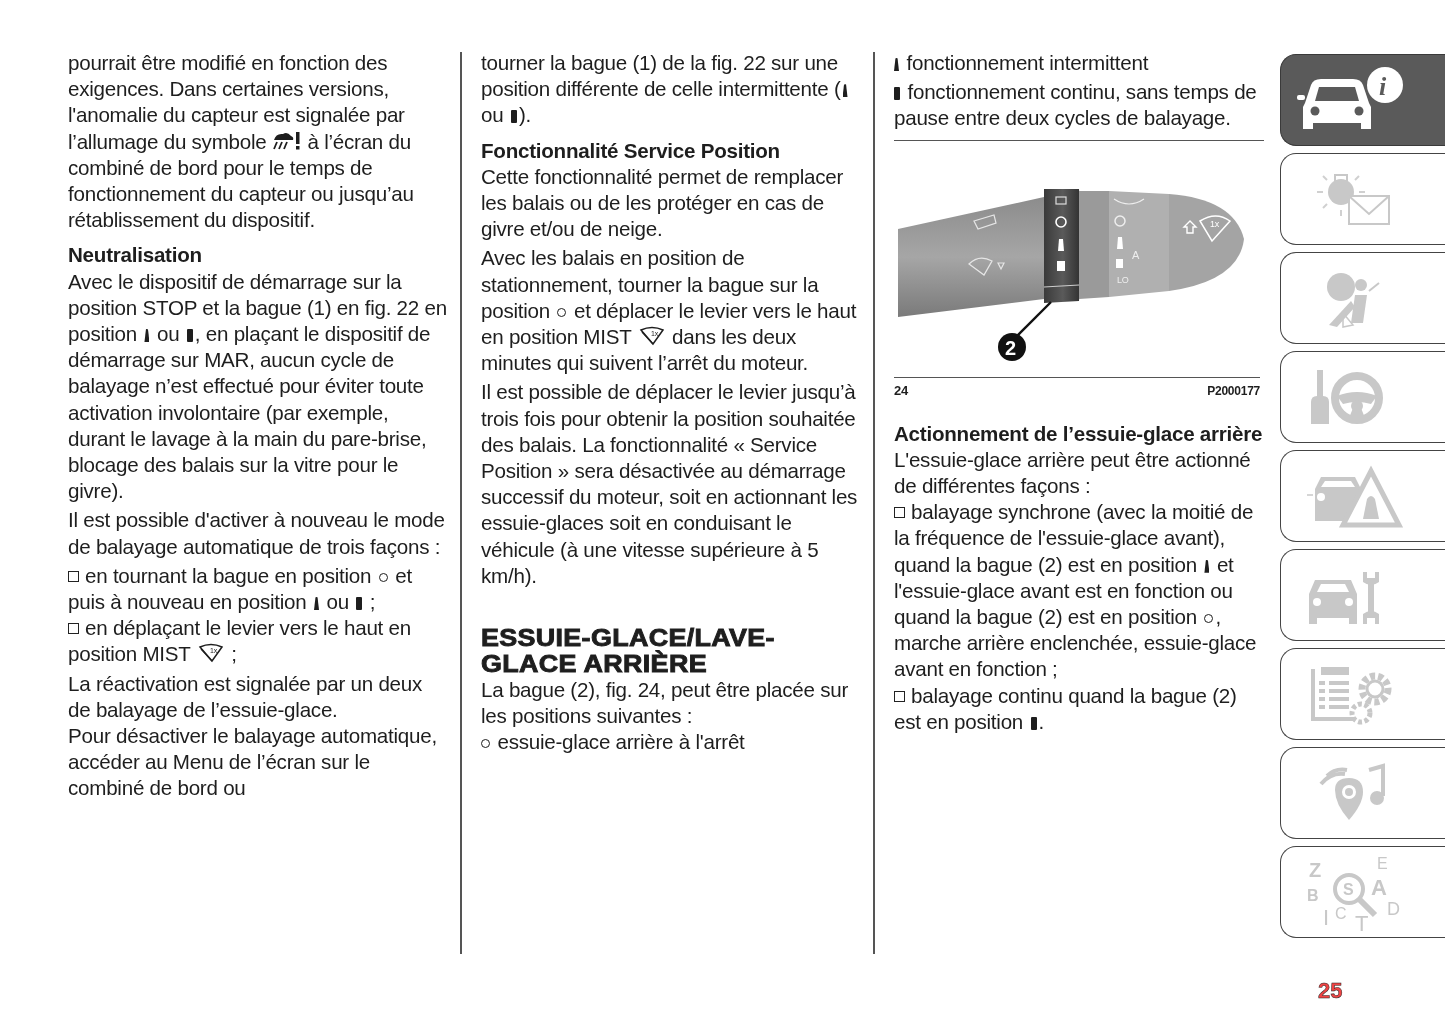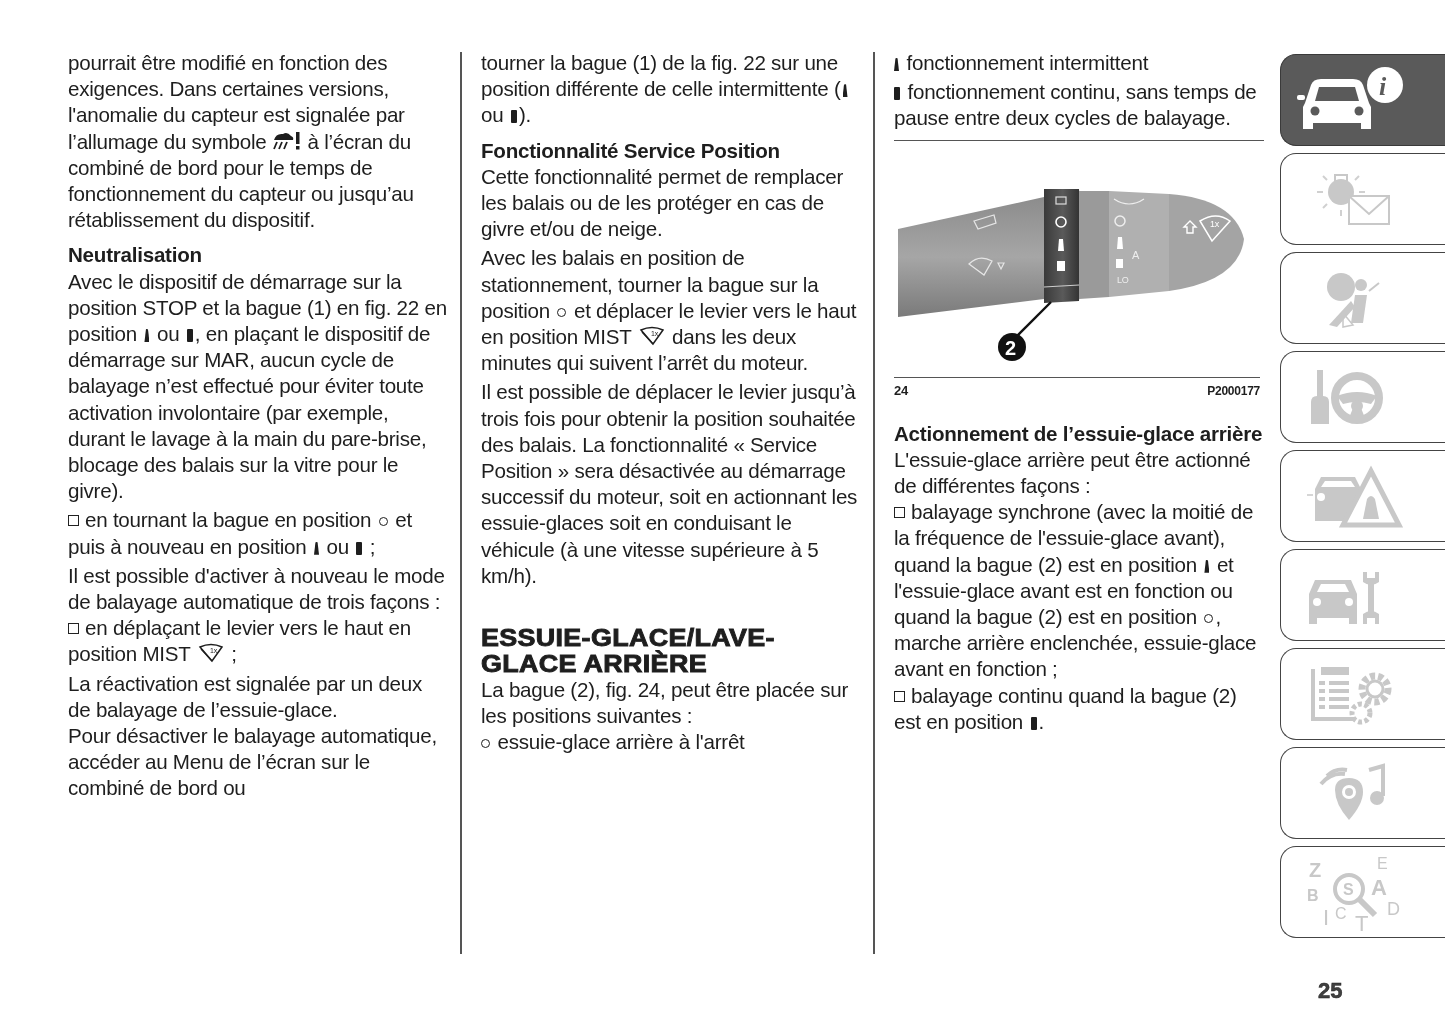--- a/index.html
+++ b/index.html
@@ -26,21 +26,21 @@
   .sym-rain { display: inline-block; vertical-align: -2px; }
   .rule { border-top: 1.6px solid #555; }
   .fig { position: relative; height: 232px; margin-top: 18px; }
   .fig-cap { display: flex; justify-content: space-between; font-size: 13px; font-weight: bold; line-height: 16px; margin-top: 4px; }
   .fig-cap .code { font-weight: bold; font-size: 12px; }
   .tabs { position: absolute; left: 1280px; top: 54px; width: 165px; }
   .tab { position: relative; height: 92px; border: 1.6px solid #444; border-right: none; border-radius: 16px 0 0 16px;
          margin-bottom: 7px; box-sizing: border-box; background: #fff; }
   .tab.active { background: #5a5a5a; border-color: #3a3a3a; }
   .tab svg { position: absolute; left: 14px; top: 8px; }
-  .page-num { position: absolute; left: 1318px; top: 978px; font-weight: 900; font-size: 22px; color: #404040;
+  .page-num { position: absolute; left: 1318px; top: 978px; font-weight: 900; font-size: 22px; color: #ef4444;
               -webkit-text-stroke: 0.5px #1e1e1e; }
 </style>
 </head>
 <body>
 
 <div class="sep" style="left:460px;"></div>
 <div class="sep" style="left:873px;"></div>
 
 <div class="col col1">
   <p>
@@ -54,27 +54,27 @@
       <rect x="24" y="15" width="3.5" height="3.5" fill="#1e1e1e"></rect>
     </svg><span> à l’écran du combiné de bord pour le temps de fonctionnement du capteur ou jusqu’au rétablissement du dispositif.</span>
   </p>
 
   <p class="h3">Neutralisation</p>
   <p>
     <span>Avec le dispositif de démarrage sur la position STOP et la bague (1) en fig. 22 en position</span>
     <span class="sym-int"></span><span> ou </span><span class="sym-cont"></span><span>, en plaçant le dispositif de démarrage sur MAR, aucun cycle de balayage n’est effectué pour éviter toute activation involontaire (par exemple, durant le lavage à la main du pare-brise, blocage des balais sur la vitre pour le givre).</span>
   </p>
 
+  <p class="gap">Il est possible d'activer à nouveau le mode de balayage automatique de trois façons :</p>
   <p class="gap">
     <span class="bul"></span><span>en tournant la bague en position</span>
     <span class="sym-off"></span><span> et puis à nouveau en position</span>
     <span class="sym-int"></span><span> ou</span>
     <span class="sym-cont"></span><span> ;</span>
   </p>
-  <p class="gap">Il est possible d'activer à nouveau le mode de balayage automatique de trois façons :</p>
   <p>
     <span class="bul"></span><span>en déplaçant le levier vers le haut en position MIST</span>
     <svg class="sym-mist" width="26" height="20" viewBox="0 0 26 20">
       <path d="M2 4 Q13 -1 24 4 L14 18 Z" fill="none" stroke="#1e1e1e" stroke-width="1.5"></path>
       <line x1="3" y1="6" x2="14" y2="18" stroke="#1e1e1e" stroke-width="1.2"></line>
       <text x="12" y="10" font-size="7" font-family="Liberation Sans, sans-serif" fill="#1e1e1e">1x</text>
     </svg><span> ;</span>
   </p>
   <p class="gap">La réactivation est signalée par un deux de balayage de l’essuie-glace.</p>
 

